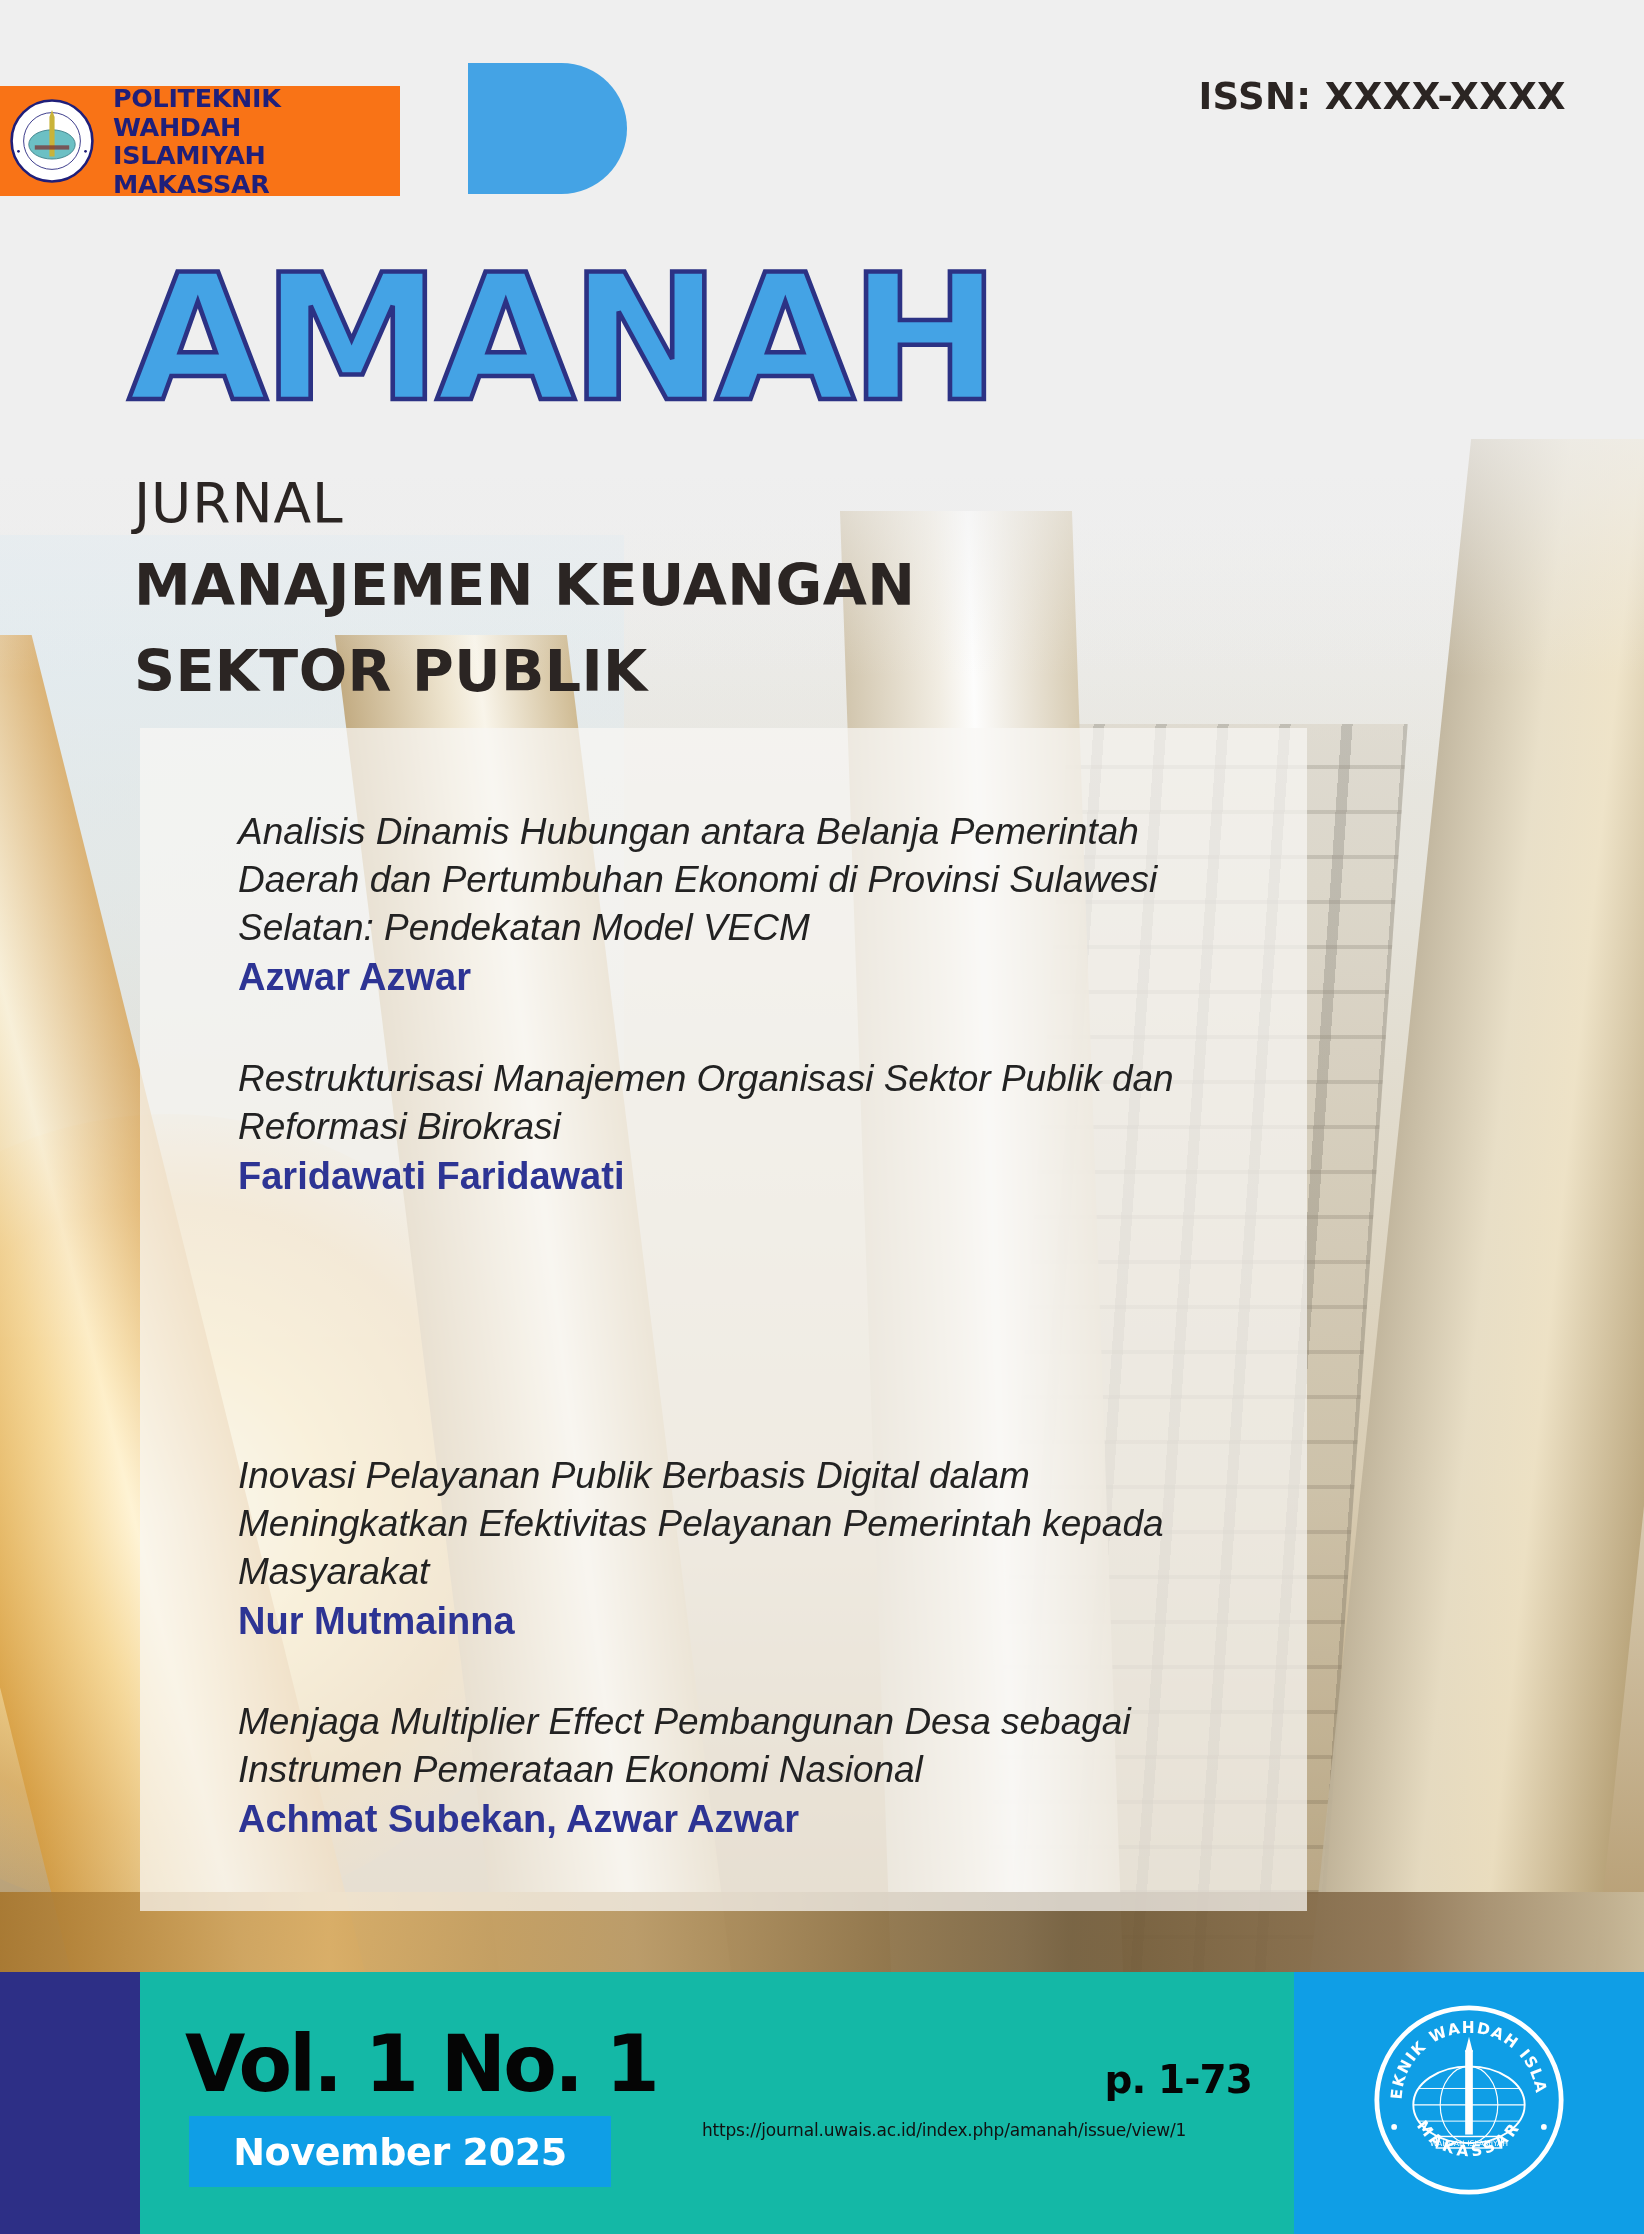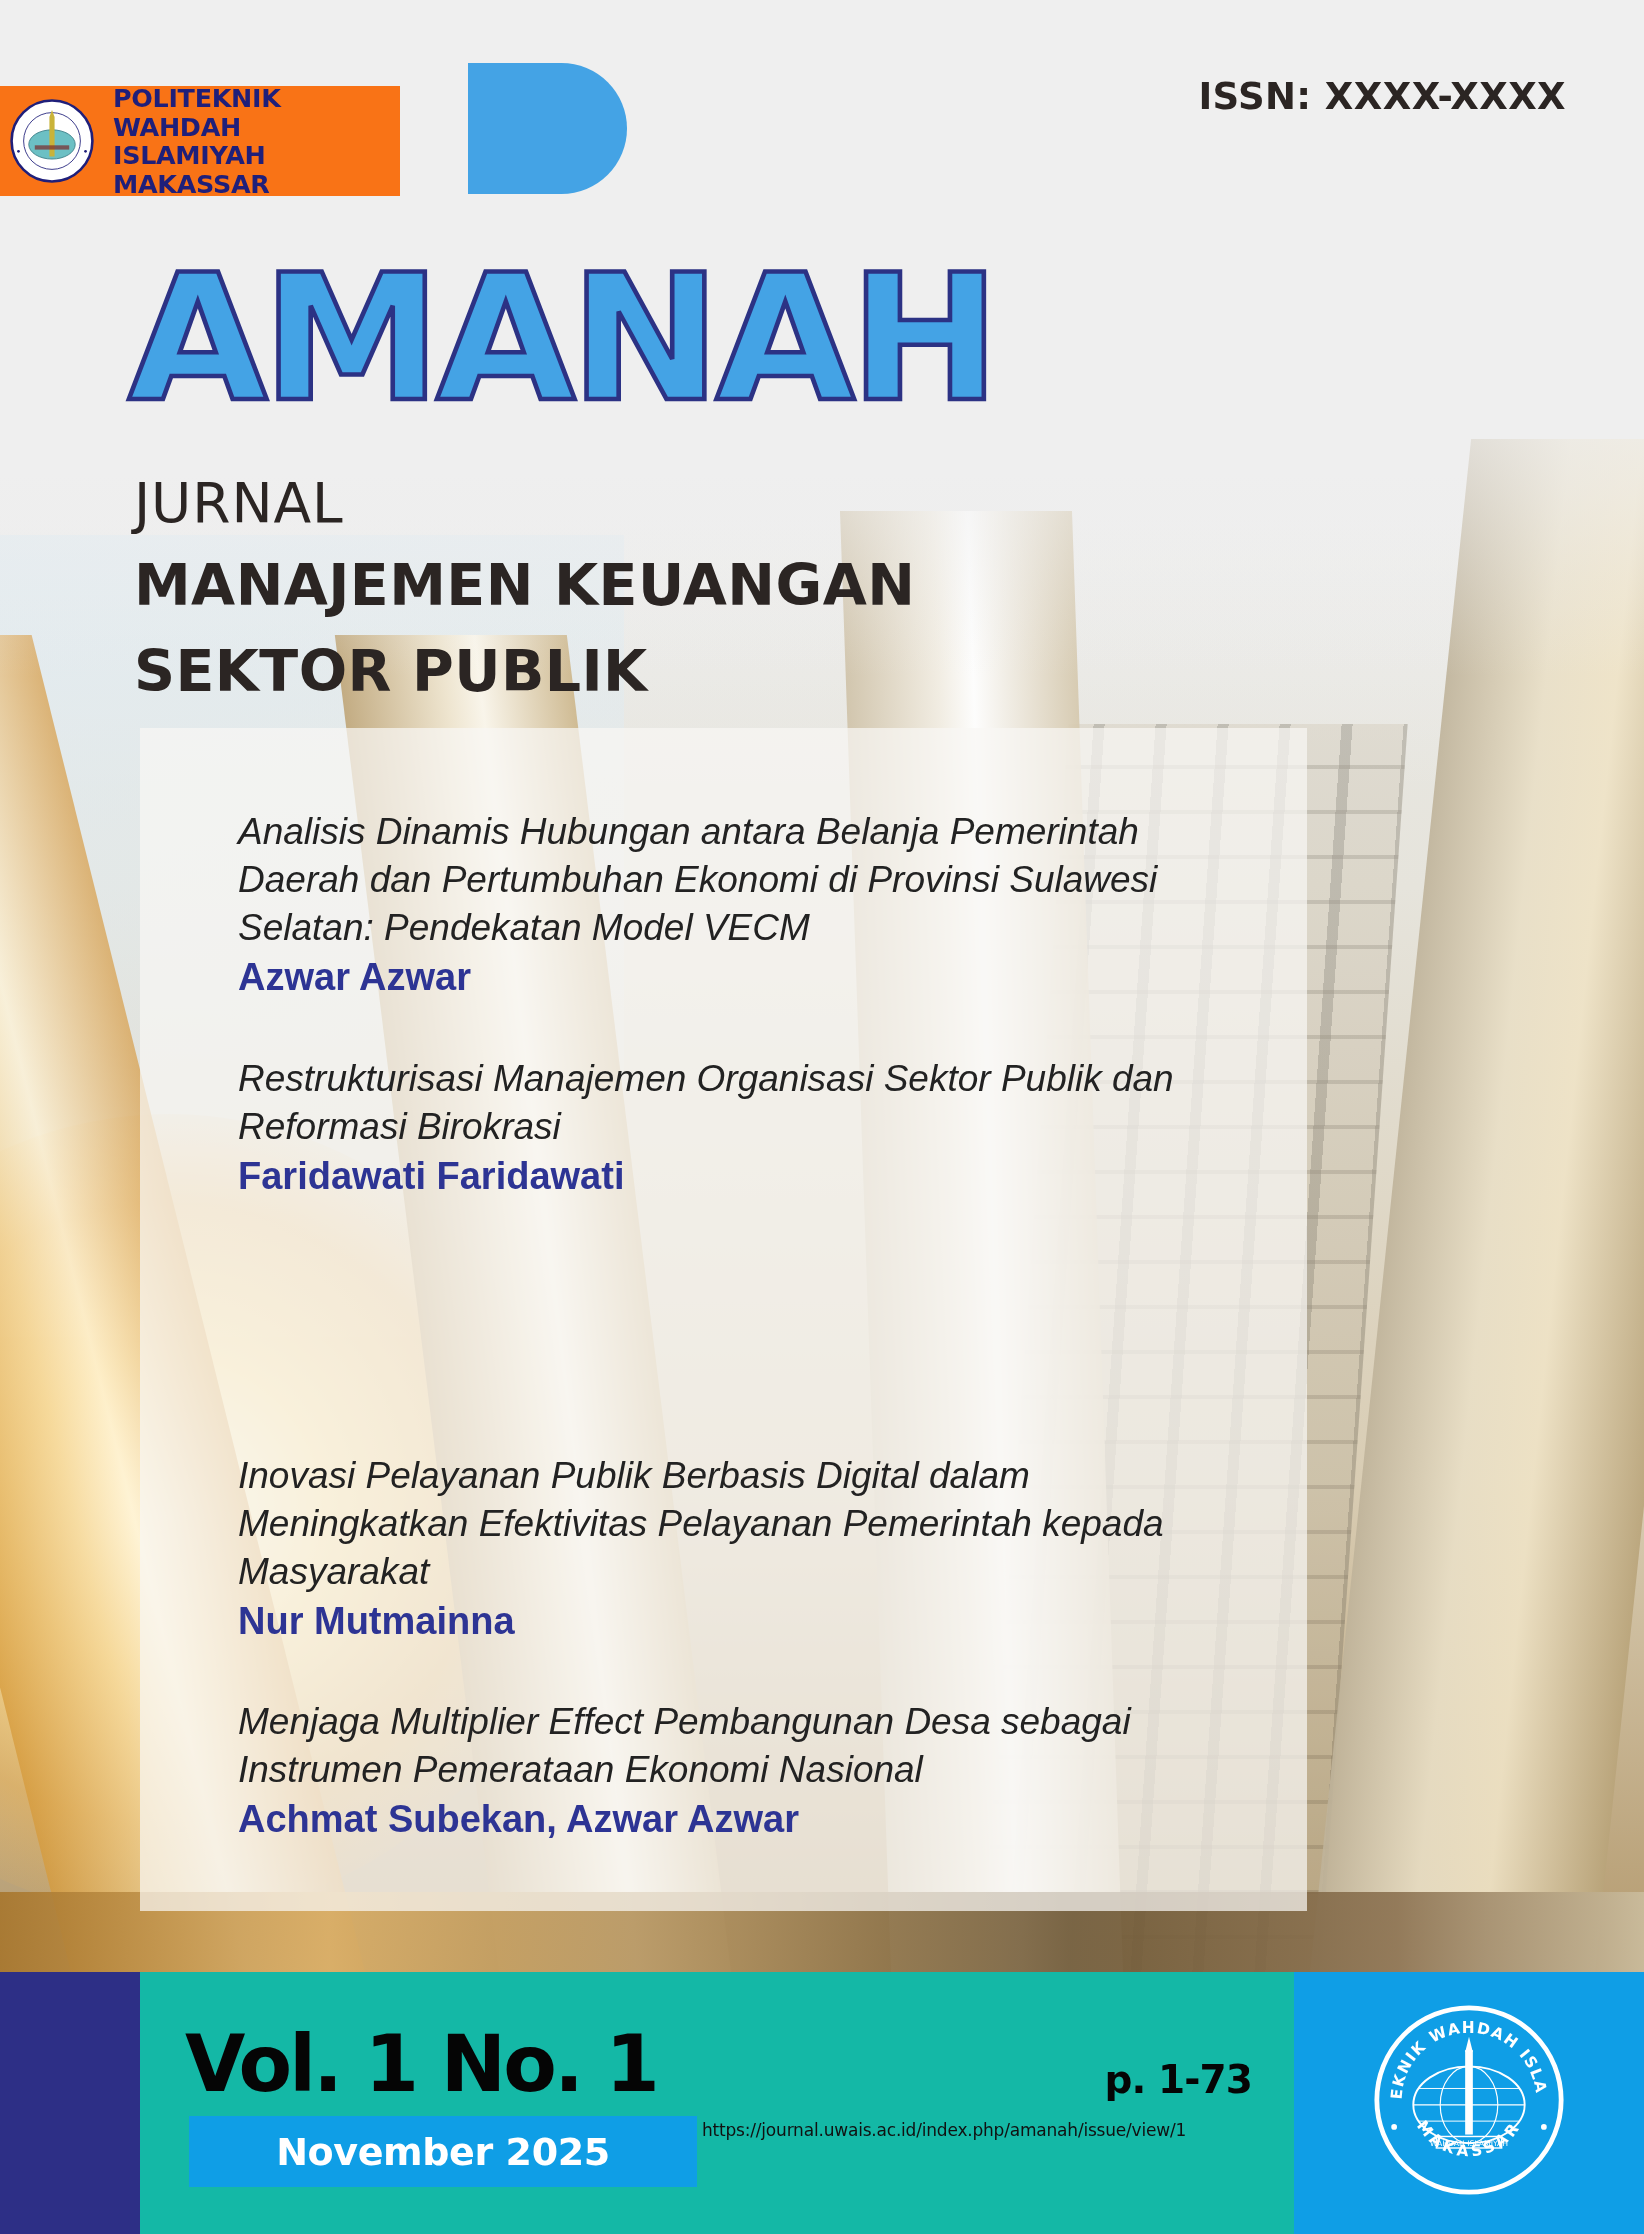--- a/index.html
+++ b/index.html
@@ -141,21 +141,21 @@
     }
     .band .navy-strip {
       position: absolute; left: 0; top: 0; width: 140px; height: 263px; background: #2d2f86;
     }
     .vol {
       position: absolute; left: 185px; top: 49px;
       font-family: "DejaVu Sans", sans-serif; font-weight: bold;
       font-size: 78px; line-height: 86px; color: #050505; letter-spacing: -2.7px;
     }
     .date-box {
-      position: absolute; left: 189px; top: 144px; width: 508px; height: 71px;
+      position: absolute; left: 189px; top: 144px; width: 422px; height: 71px;
       background: #0f9ee6;
       display: flex; align-items: center; justify-content: center;
     }
     .date-box span {
       font-family: "DejaVu Sans", sans-serif; font-weight: bold;
       font-size: 38px; color: #ffffff; letter-spacing: -0.4px;
     }
     .pages {
       position: absolute; right: 392px; top: 85px;
       font-family: "DejaVu Sans", sans-serif; font-weight: bold;

